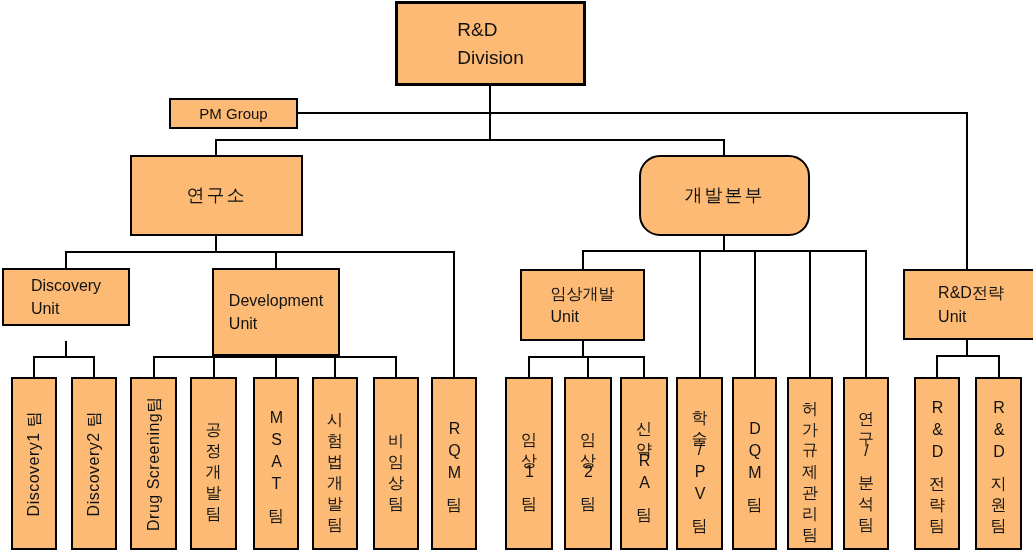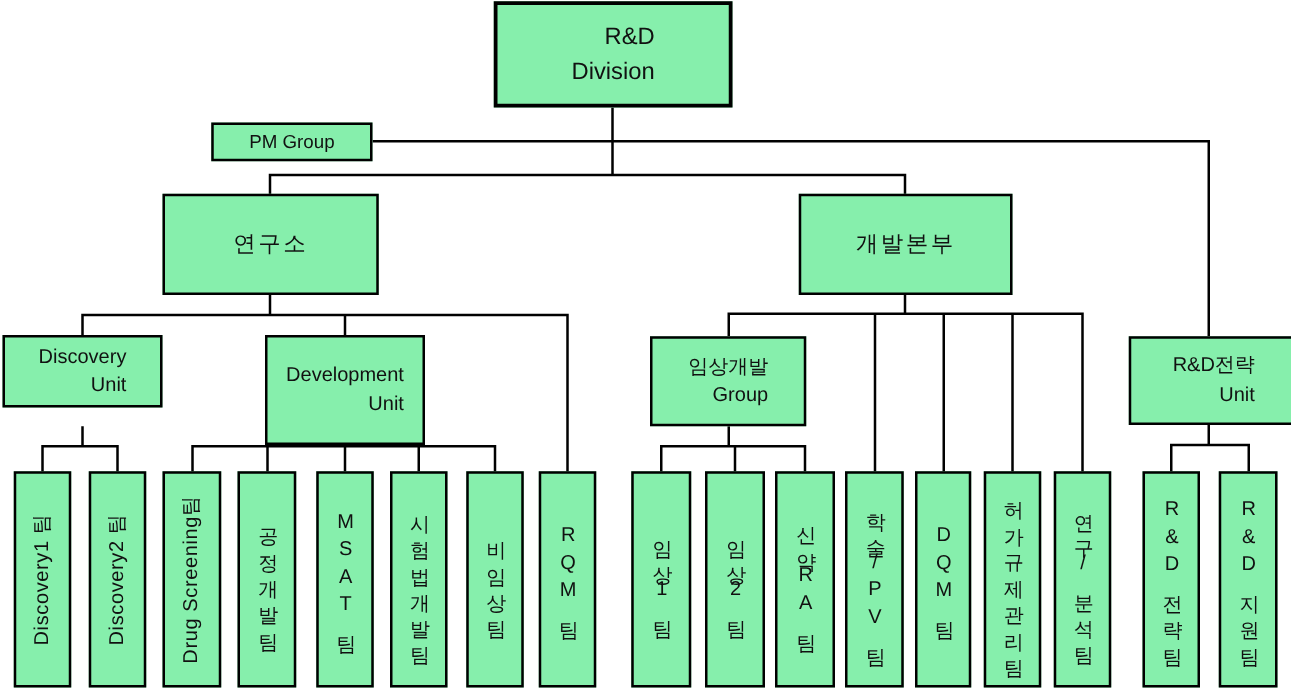--- a/index.html
+++ b/index.html
@@ -8,32 +8,32 @@
     width:1033px;height:554px;
     background:#ffffff;
     font-family:"Liberation Sans","DejaVu Sans",sans-serif;
     color:#111;
     overflow:hidden;
   }
   #connectors{position:absolute;left:0;top:0;z-index:1;}
   .box{
     position:absolute;z-index:2;
     box-sizing:border-box;
-    background:#86efac;
+    background:#fdba74;
     border:2px solid #000;
     display:flex;align-items:center;justify-content:center;
-    text-align:right;
+    text-align:left;
     white-space:pre-line;
     line-height:1.45;
   }
   
   #root{left:395px;top:1px;width:191px;height:85px;border-width:3px;font-size:19px;}
   #pm{left:169px;top:98px;width:129px;height:31px;font-size:15px;}
   #research{left:130px;top:155px;width:173px;height:81px;font-size:18px;letter-spacing:2px;}
-  #devhq{left:639px;top:155px;width:171px;height:81px;font-size:18px;letter-spacing:2px;}
+  #devhq{left:639px;top:155px;width:171px;height:81px;font-size:18px;letter-spacing:2px;border-radius:21px;}
   
   #u-discovery{left:2px;top:268px;width:128px;height:58px;font-size:16px;}
   #u-development{left:212px;top:268px;width:128px;height:88px;font-size:16px;}
   #u-clinical{left:520px;top:269px;width:125px;height:72px;font-size:16px;}
   #u-strategy{left:903px;top:269px;width:136px;height:71px;font-size:16px;}
   
   .team{top:377px;width:46px;height:173px;font-size:16px;}
   .t1{left:11px;}  .t2{left:71px;}  .t3{left:130px;width:47px;}
   .t4{left:190px;width:47px;} .t5{left:253px;} .t6{left:312px;}
   .t7{left:373px;} .t8{left:431px;}
@@ -106,21 +106,21 @@
   <div class="box" id="u-discovery">
     <span class="lbl">Discovery
 Unit</span>
   </div>
   <div class="box" id="u-development">
     <span class="lbl">Development
 Unit</span>
   </div>
   <div class="box" id="u-clinical">
     <span class="lbl">임상개발
-Group</span>
+Unit</span>
   </div>
   <div class="box" id="u-strategy">
     <span class="lbl">R&amp;D전략
 Unit</span>
   </div>
 
   <div class="box team t1">
     <span class="rot">Discovery1 팀</span>
   </div>
   <div class="box team t2">

